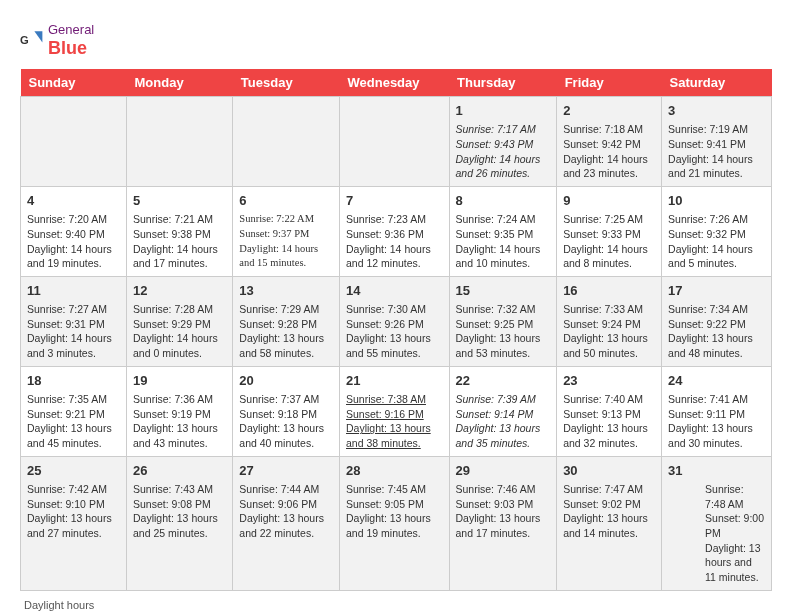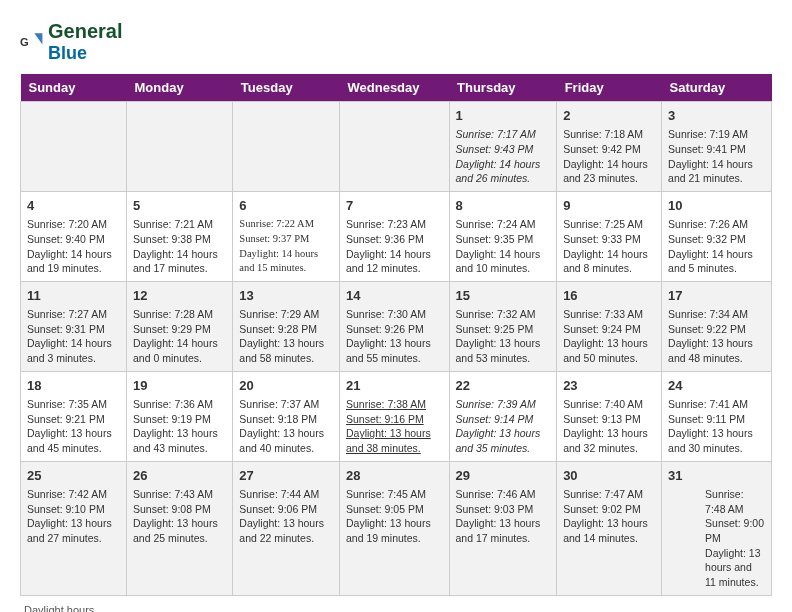--- a/index.html
+++ b/index.html
@@ -15,28 +15,28 @@
       align-items: flex-start;
       justify-content: space-between;
       margin-bottom: 10px;
     }
     .logo {
       display: flex;
       align-items: center;
       gap: 4px;
     }
     .logo-text-general {
-      font-size: 20px;
-      font-weight: bold;
-      color: #14532d;
+      font-size: 13px;
+      font-weight: normal;
+      color: #701a75;
     }
     .logo-text-blue {
       font-size: 18px;
       font-weight: bold;
-      color: #0369a1;
+      color: #ef4444;
     }
     .logo-icon {
       width: 24px;
       height: 24px;
     }
     .title-section {
       text-align: right;
     }
     .main-title {
       font-size: 36px;
@@ -47,21 +47,21 @@
     .subtitle {
       font-size: 16px;
       color: #555;
     }
     table {
       width: 100%;
       border-collapse: collapse;
       font-size: 11px;
     }
     thead tr th {
-      background-color: #701a75;
+      background-color: #ef4444;
       color: #fff;
       text-align: left;
       padding: 6px 8px;
       font-size: 13px;
       font-weight: bold;
     }
     tbody tr td {
       border: 1px solid #ccc;
       padding: 5px 6px;
       vertical-align: top;

